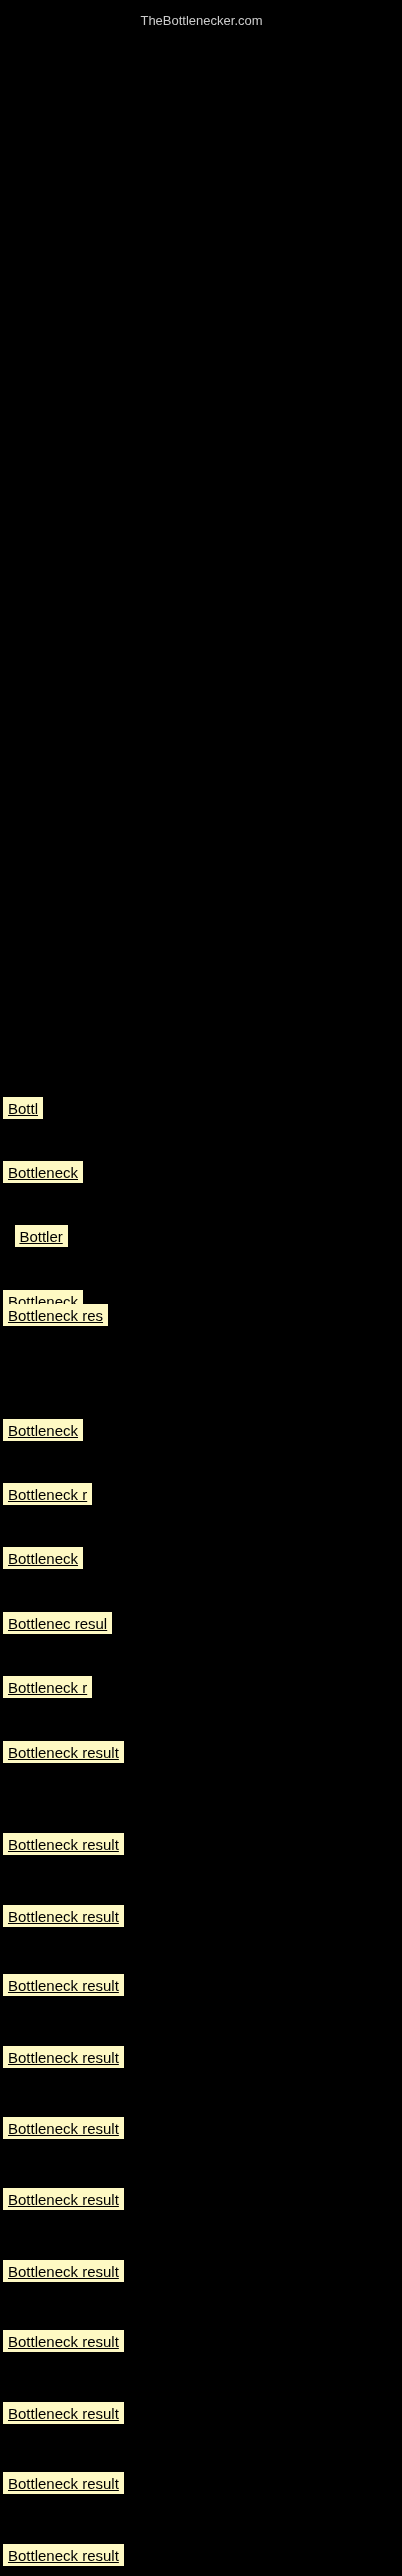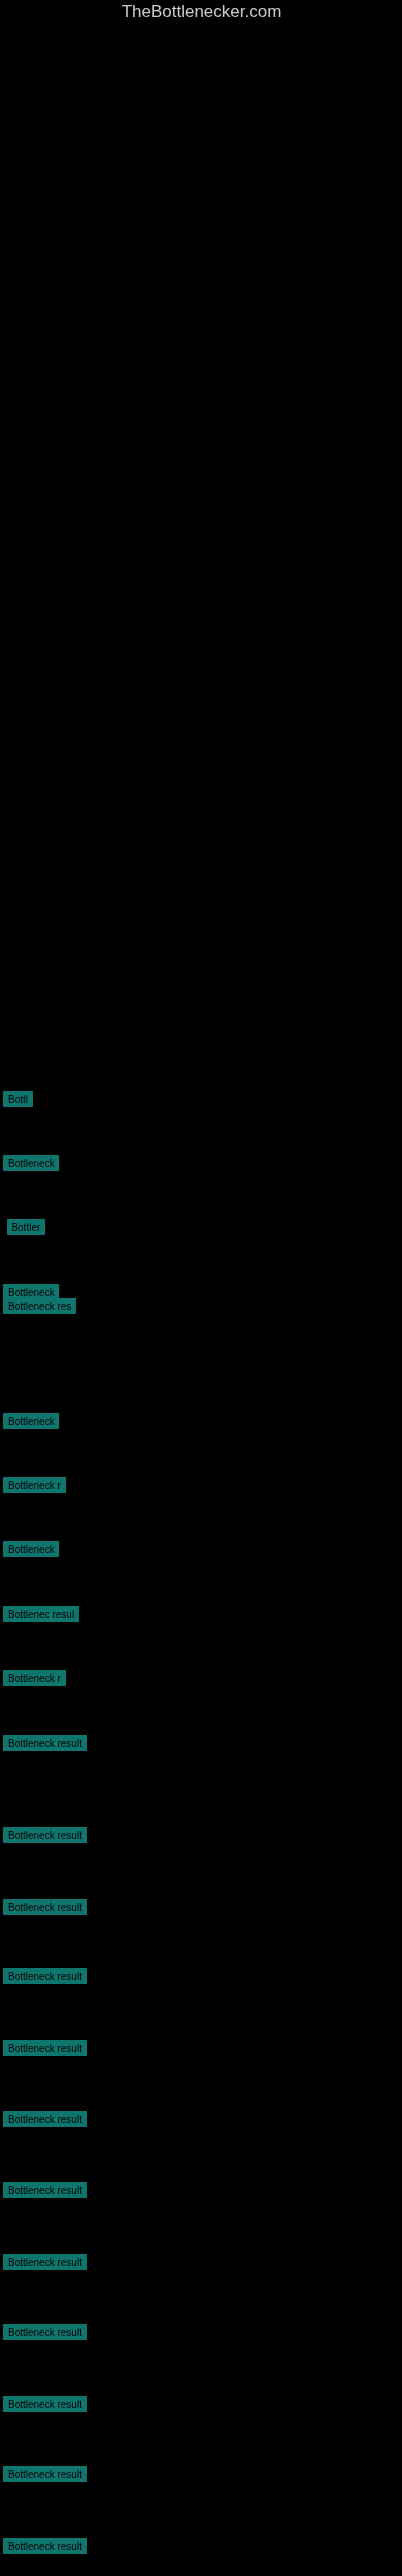--- a/index.html
+++ b/index.html
@@ -11,45 +11,46 @@
     body {
       background-color: #000000;
       width: 403px;
       min-height: 2576px;
       font-family: Arial, sans-serif;
       position: relative;
     }
 
     .site-title {
       color: #cccccc;
-      font-size: 17px;
+      font-size: 13px;
       text-align: center;
-      padding-top: 2px;
+      padding-top: 13px;
       padding-bottom: 3.2px;
     }
 
     .bottleneck-label {
-      background-color: #0f766e;
+      background-color: #fef9c3;
       color: #000000;
-      font-size: 10px;
+      font-size: 15px;
       padding: 2.4px 4.8px;
       display: inline-block;
       margin: 3.2px 0 3.2px 1.6px;
       white-space: nowrap;
+      text-decoration: underline;
     }
   </style>
 </head>
 <body>
 
 <div class="site-title">TheBottlenecker.com</div>
 
 <div id="labels-container" style="position: relative; width: 403px; height: 2576px;">
 <div style="position: absolute; top: 1063px; left: 1.6px;"><span class="bottleneck-label">Bottl</span></div>
     <div style="position: absolute; top: 1127px; left: 1.6px;"><span class="bottleneck-label">Bottleneck</span></div>
-    <div style="position: absolute; top: 1191px; left: 5px;"><span class="bottleneck-label">Bottler</span></div>
+    <div style="position: absolute; top: 1191px; left: 13px;"><span class="bottleneck-label">Bottler</span></div>
     <div style="position: absolute; top: 1256px; left: 1.6px;"><span class="bottleneck-label">Bottleneck</span></div>
     <div style="position: absolute; top: 1270px; left: 1.6px;"><span class="bottleneck-label">Bottleneck res</span></div>
     <div style="position: absolute; top: 1385px; left: 1.6px;"><span class="bottleneck-label">Bottleneck</span></div>
     <div style="position: absolute; top: 1449px; left: 1.6px;"><span class="bottleneck-label">Bottleneck r</span></div>
     <div style="position: absolute; top: 1513px; left: 1.6px;"><span class="bottleneck-label">Bottleneck</span></div>
     <div style="position: absolute; top: 1578px; left: 1.6px;"><span class="bottleneck-label">Bottlenec resul</span></div>
     <div style="position: absolute; top: 1642px; left: 1.6px;"><span class="bottleneck-label">Bottleneck r</span></div>
     <div style="position: absolute; top: 1707px; left: 1.6px;"><span class="bottleneck-label">Bottleneck result</span></div>
     <div style="position: absolute; top: 1799px; left: 1.6px;"><span class="bottleneck-label">Bottleneck result</span></div>
     <div style="position: absolute; top: 1871px; left: 1.6px;"><span class="bottleneck-label">Bottleneck result</span></div>

